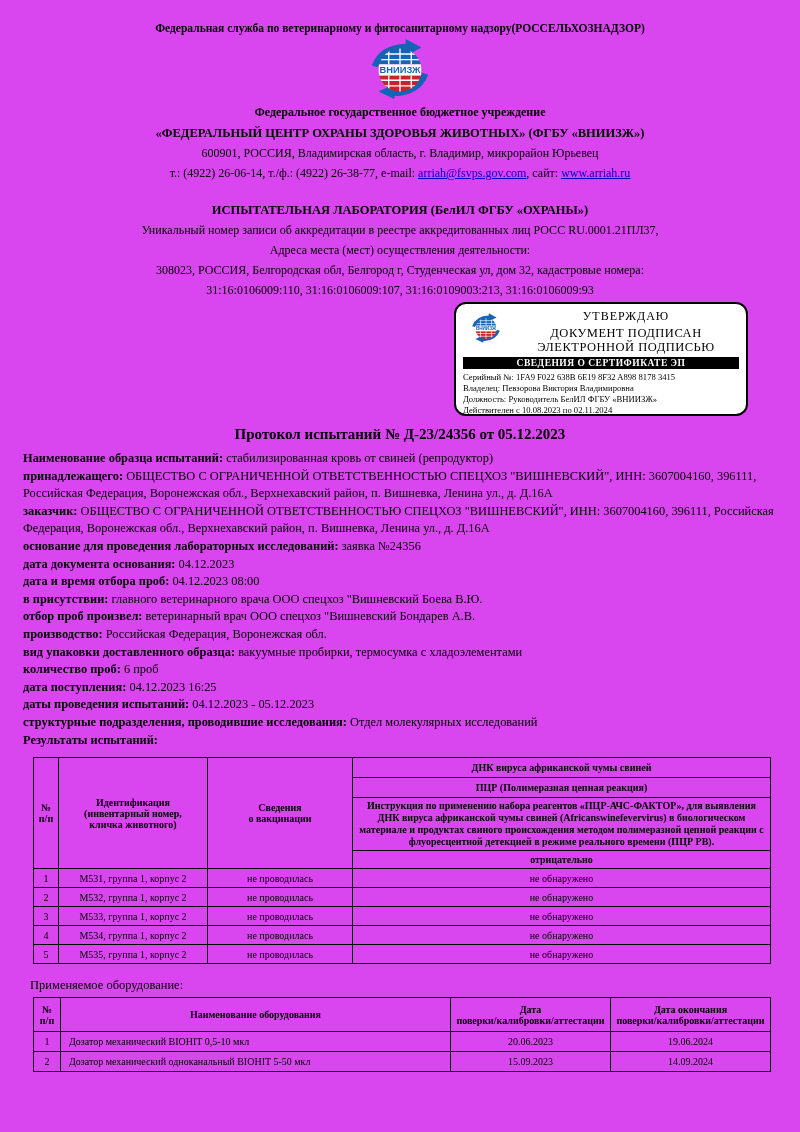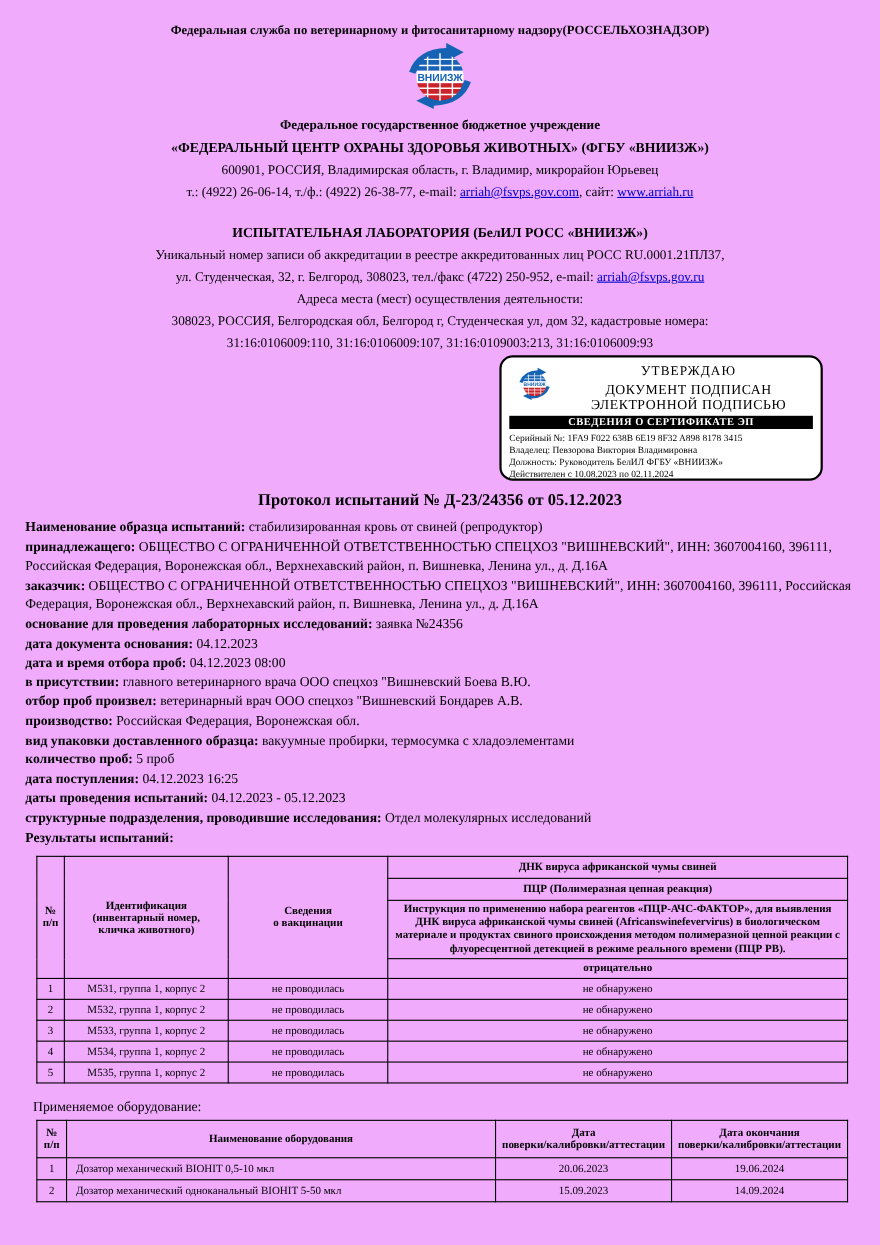--- a/index.html
+++ b/index.html
@@ -1,19 +1,19 @@
 <!DOCTYPE html>
 <html><head>
 <meta charset="utf-8">
 <style>
   * { margin:0; padding:0; box-sizing:border-box; }
   html,body { background:#888; }
   .page {
     position:relative; width:800px; height:1132px; margin:0 auto;
-    background:#f0abfc; font-family:"Liberation Serif", serif; color:#000;
+    background:#d946ef; font-family:"Liberation Serif", serif; color:#000;
     overflow:hidden;
   }
   .center { text-align:center; }
   .hdr-top { padding-top:22px; font-weight:bold; font-size:11.5px; }
   .logo-wrap { margin:5px auto 2px auto; width:100px; }
   .hdr-org-type { font-weight:bold; font-size:12px; margin-top:2px; }
   .hdr-org-name { font-weight:bold; font-size:12.5px; margin-top:6px; }
   .hdr-line { font-size:12px; margin-top:5px; }
   .lab-title { font-weight:bold; font-size:12.5px; margin-top:22px; }
   .lab-line { font-size:12px; margin-top:5px; }
@@ -85,23 +85,22 @@
       </g>
       <text x="50" y="36.5" text-anchor="middle" font-size="10" font-weight="bold" fill="#1663b5">ВНИИЗЖ</text>
     </svg>
   </div>
 
   <div class="center hdr-org-type">Федеральное государственное бюджетное учреждение</div>
   <div class="center hdr-org-name">«ФЕДЕРАЛЬНЫЙ ЦЕНТР ОХРАНЫ ЗДОРОВЬЯ ЖИВОТНЫХ» (ФГБУ «ВНИИЗЖ»)</div>
   <div class="center hdr-line">600901, РОССИЯ, Владимирская область, г. Владимир, микрорайон Юрьевец</div>
   <div class="center hdr-line"><span>т.: (4922) 26-06-14, т./ф.: (4922) 26-38-77, e-mail: </span><a class="doc-link" href="#">arriah@fsvps.gov.com</a><span>, сайт: </span><a class="doc-link" href="#">www.arriah.ru</a></div>
 
-  <div class="center lab-title">ИСПЫТАТЕЛЬНАЯ ЛАБОРАТОРИЯ (БелИЛ РОСС «ВНИИЗЖ»)</div>
+  <div class="center lab-title">ИСПЫТАТЕЛЬНАЯ ЛАБОРАТОРИЯ (БелИЛ ФГБУ «ОХРАНЫ»)</div>
   <div class="center lab-line">Уникальный номер записи об аккредитации в реестре аккредитованных лиц РОСС RU.0001.21ПЛ37,</div>
-  <div class="center lab-line"><span>ул. Студенческая, 32, г. Белгород, 308023, тел./факс (4722) 250-952, e-mail: </span><a class="doc-link" href="#">arriah@fsvps.gov.ru</a></div>
   <div class="center lab-line">Адреса места (мест) осуществления деятельности:</div>
   <div class="center lab-line">308023, РОССИЯ, Белгородская обл, Белгород г, Студенческая ул, дом 32, кадастровые номера:</div>
   <div class="center lab-line">31:16:0106009:110, 31:16:0106009:107, 31:16:0109003:213, 31:16:0106009:93</div>
 
   <div class="stamp-row">
     <div class="stamp">
       <div class="stamp-head">
         <div class="stamp-logo">
           <svg width="46" height="34" viewBox="0 0 100 64">
             <defs>
@@ -153,21 +152,21 @@
     <p><b>Наименование образца испытаний:</b> <span>стабилизированная кровь от свиней (репродуктор)</span></p>
     <p><b>принадлежащего:</b> <span>ОБЩЕСТВО С ОГРАНИЧЕННОЙ ОТВЕТСТВЕННОСТЬЮ СПЕЦХОЗ "ВИШНЕВСКИЙ", ИНН: 3607004160, 396111, Российская Федерация, Воронежская обл., Верхнехавский район, п. Вишневка, Ленина ул., д. Д.16А</span></p>
     <p><b>заказчик:</b> <span>ОБЩЕСТВО С ОГРАНИЧЕННОЙ ОТВЕТСТВЕННОСТЬЮ СПЕЦХОЗ "ВИШНЕВСКИЙ", ИНН: 3607004160, 396111, Российская Федерация, Воронежская обл., Верхнехавский район, п. Вишневка, Ленина ул., д. Д.16А</span></p>
     <p><b>основание для проведения лабораторных исследований:</b> <span>заявка №24356</span></p>
     <p><b>дата документа основания:</b> <span>04.12.2023</span></p>
     <p><b>дата и время отбора проб:</b> <span>04.12.2023 08:00</span></p>
     <p><b>в присутствии:</b> <span>главного ветеринарного врача ООО спецхоз "Вишневский Боева В.Ю.</span></p>
     <p><b>отбор проб произвел:</b> <span>ветеринарный врач ООО спецхоз "Вишневский Бондарев А.В.</span></p>
     <p><b>производство:</b> <span>Российская Федерация, Воронежская обл.</span></p>
     <p><b>вид упаковки доставленного образца:</b> <span>вакуумные пробирки, термосумка с хладоэлементами</span></p>
-    <p><b>количество проб:</b> <span>5 проб</span></p>
+    <p><b>количество проб:</b> <span>6 проб</span></p>
     <p><b>дата поступления:</b> <span>04.12.2023 16:25</span></p>
     <p><b>даты проведения испытаний:</b> <span>04.12.2023 - 05.12.2023</span></p>
     <p><b>структурные подразделения, проводившие исследования:</b> <span>Отдел молекулярных исследований</span></p>
     <p><b>Результаты испытаний:</b></p>
   </div>
 
   <table class="res-table">
     <colgroup>
         <col style="width:25px">
         <col style="width:149px">

